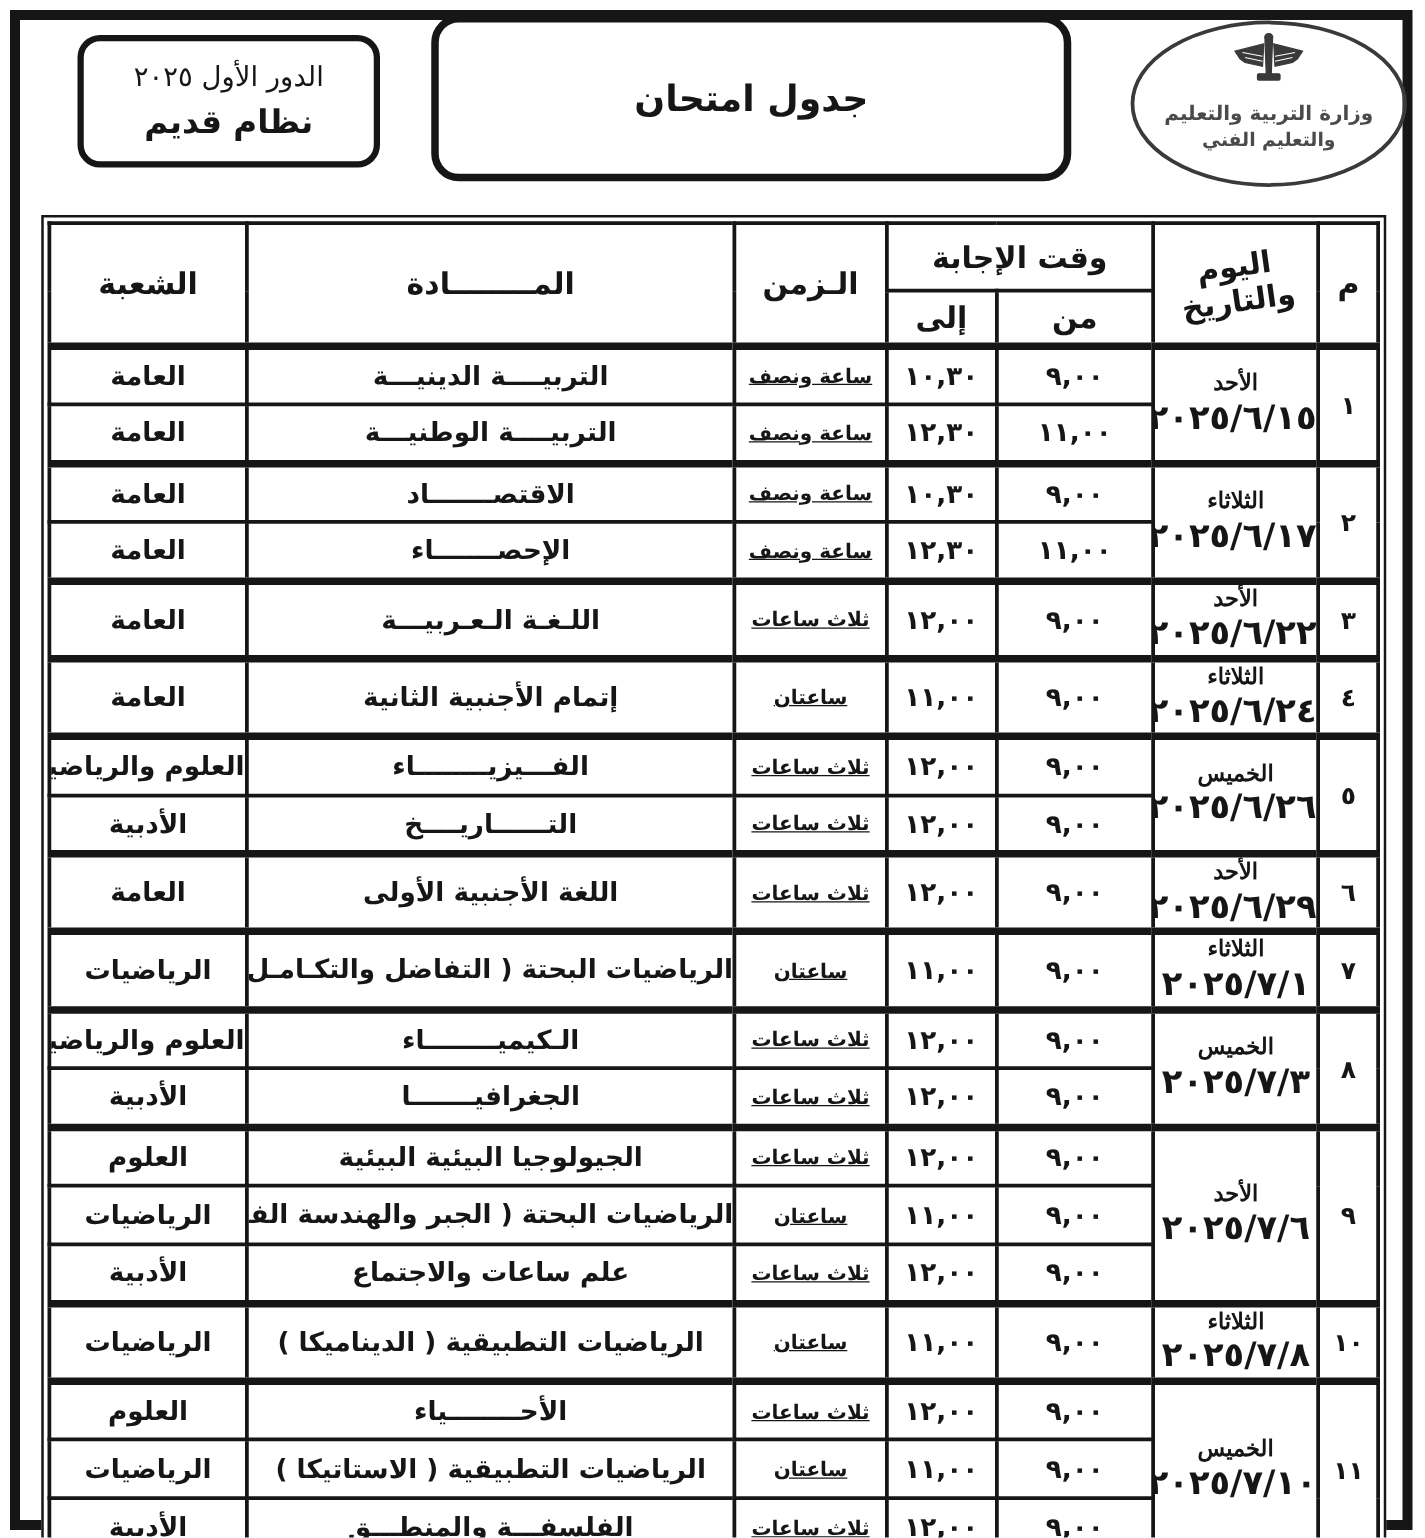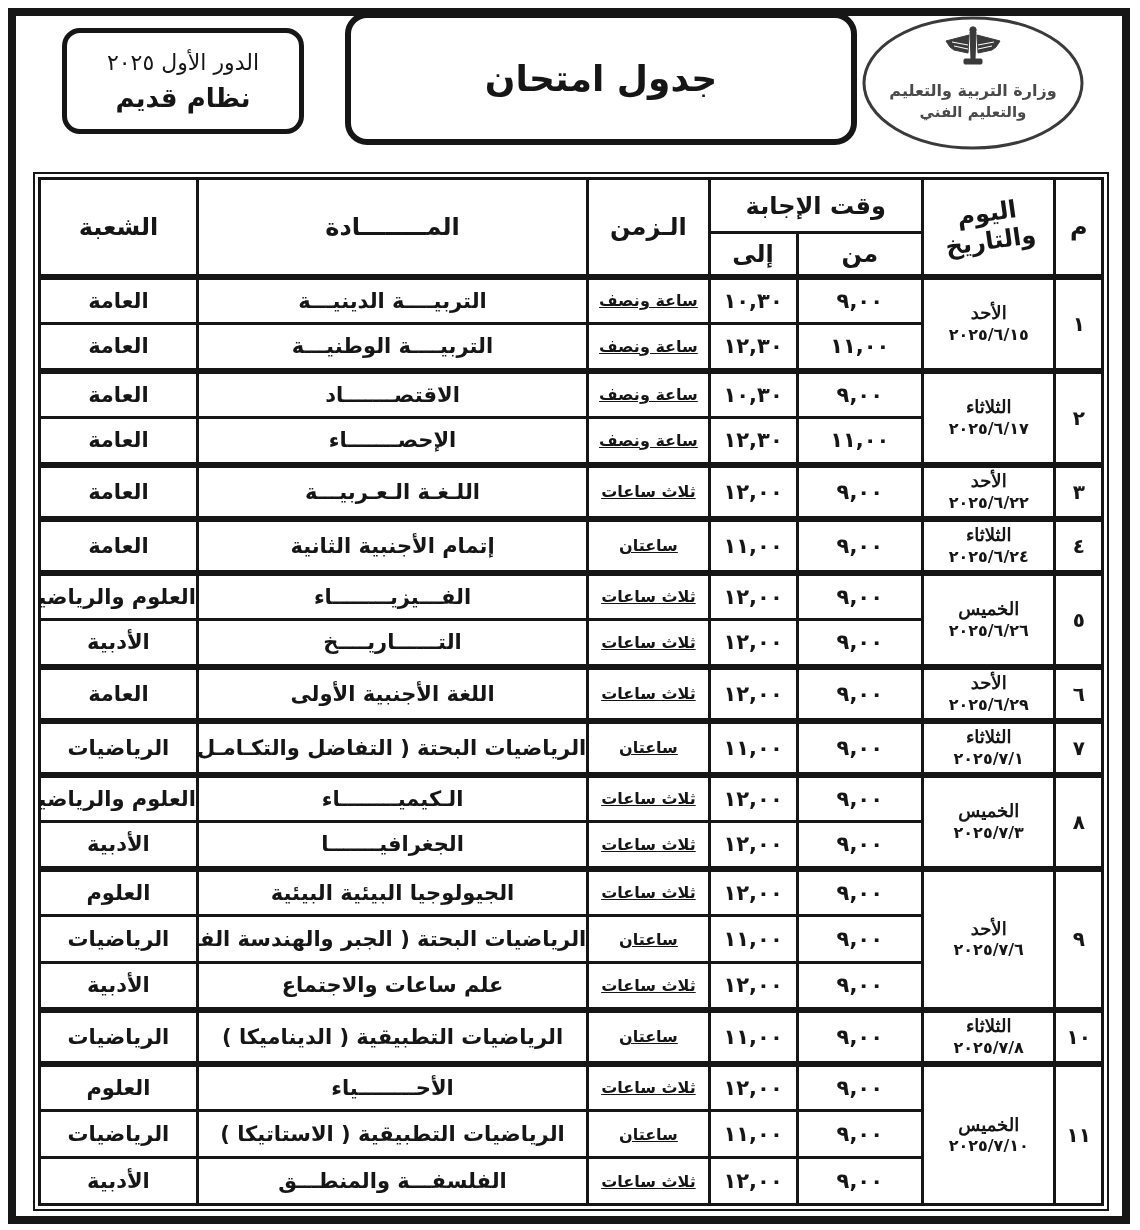--- a/index.html
+++ b/index.html
@@ -25,24 +25,24 @@
     gap:8px; background:var(--paper);
   }
   .badge-box .l1 { font-size:22px; font-weight:normal; }
   .badge-box .l2 { font-size:26px; font-weight:bold; }
   .title-box {
     position:absolute; left:345px; top:12px; width:512px; height:133px;
     border:6px solid var(--ink); border-radius:22px;
     display:flex; flex-direction:column; align-items:center; justify-content:space-evenly;
     padding:4px 10px; background:var(--paper);
   }
-  .title-box .t1 { font-size:36px; font-weight:bold; }
+  .title-box .t1 { font-size:29px; font-weight:bold; }
   .title-box .t2 { font-size:27px; font-weight:bold; white-space:nowrap; }
   .title-box .t3 { font-size:27px; font-weight:bold; }
-  .seal { position:absolute; left:858px; top:12px; width:230px; height:142px; }
+  .seal { position:absolute; left:900px; top:12px; width:230px; height:142px; }
   
   .table-wrap {
     position:absolute; left:33px; top:172px; width:1076px;
     border:2px solid var(--ink); padding:3px; background:var(--paper);
   }
   table { border-collapse:collapse; width:100%; table-layout:fixed; }
   th, td {
     border:3px solid var(--ink);
     text-align:center; vertical-align:middle;
     font-weight:bold; overflow:hidden;
@@ -51,21 +51,21 @@
   thead th { font-size:24px; }
   thead tr.t1 { height:54px; }
   thead tr.t2 { height:44px; }
   thead .rot { display:inline-block; transform:rotate(-8deg); }
   tbody tr { height:47px; }
   tbody tr.tall { height:54px; }
   tbody tr.group-start td { border-top:6px solid var(--ink); }
   td.c-num   { font-size:20px; }
   td.c-date  { line-height:1.25; }
   td.c-date .day  { font-size:18px; font-weight:bold;font-family:Liberation Serif, serif; }
-  td.c-date .date { font-size:16px; font-weight:bold; }
+  td.c-date .date { font-size:27px; font-weight:bold; }
   td.c-from, td.c-to { font-size:21px; }
   td.c-dur   { font-size:16px; white-space:nowrap;text-decoration:underline; }
   td.c-subj  { font-size:21px; white-space:nowrap; }
   td.c-branch{ font-size:21px; white-space:nowrap; }
 </style>
 </head>
 <body>
 
 <div class="page-frame"></div>
 

